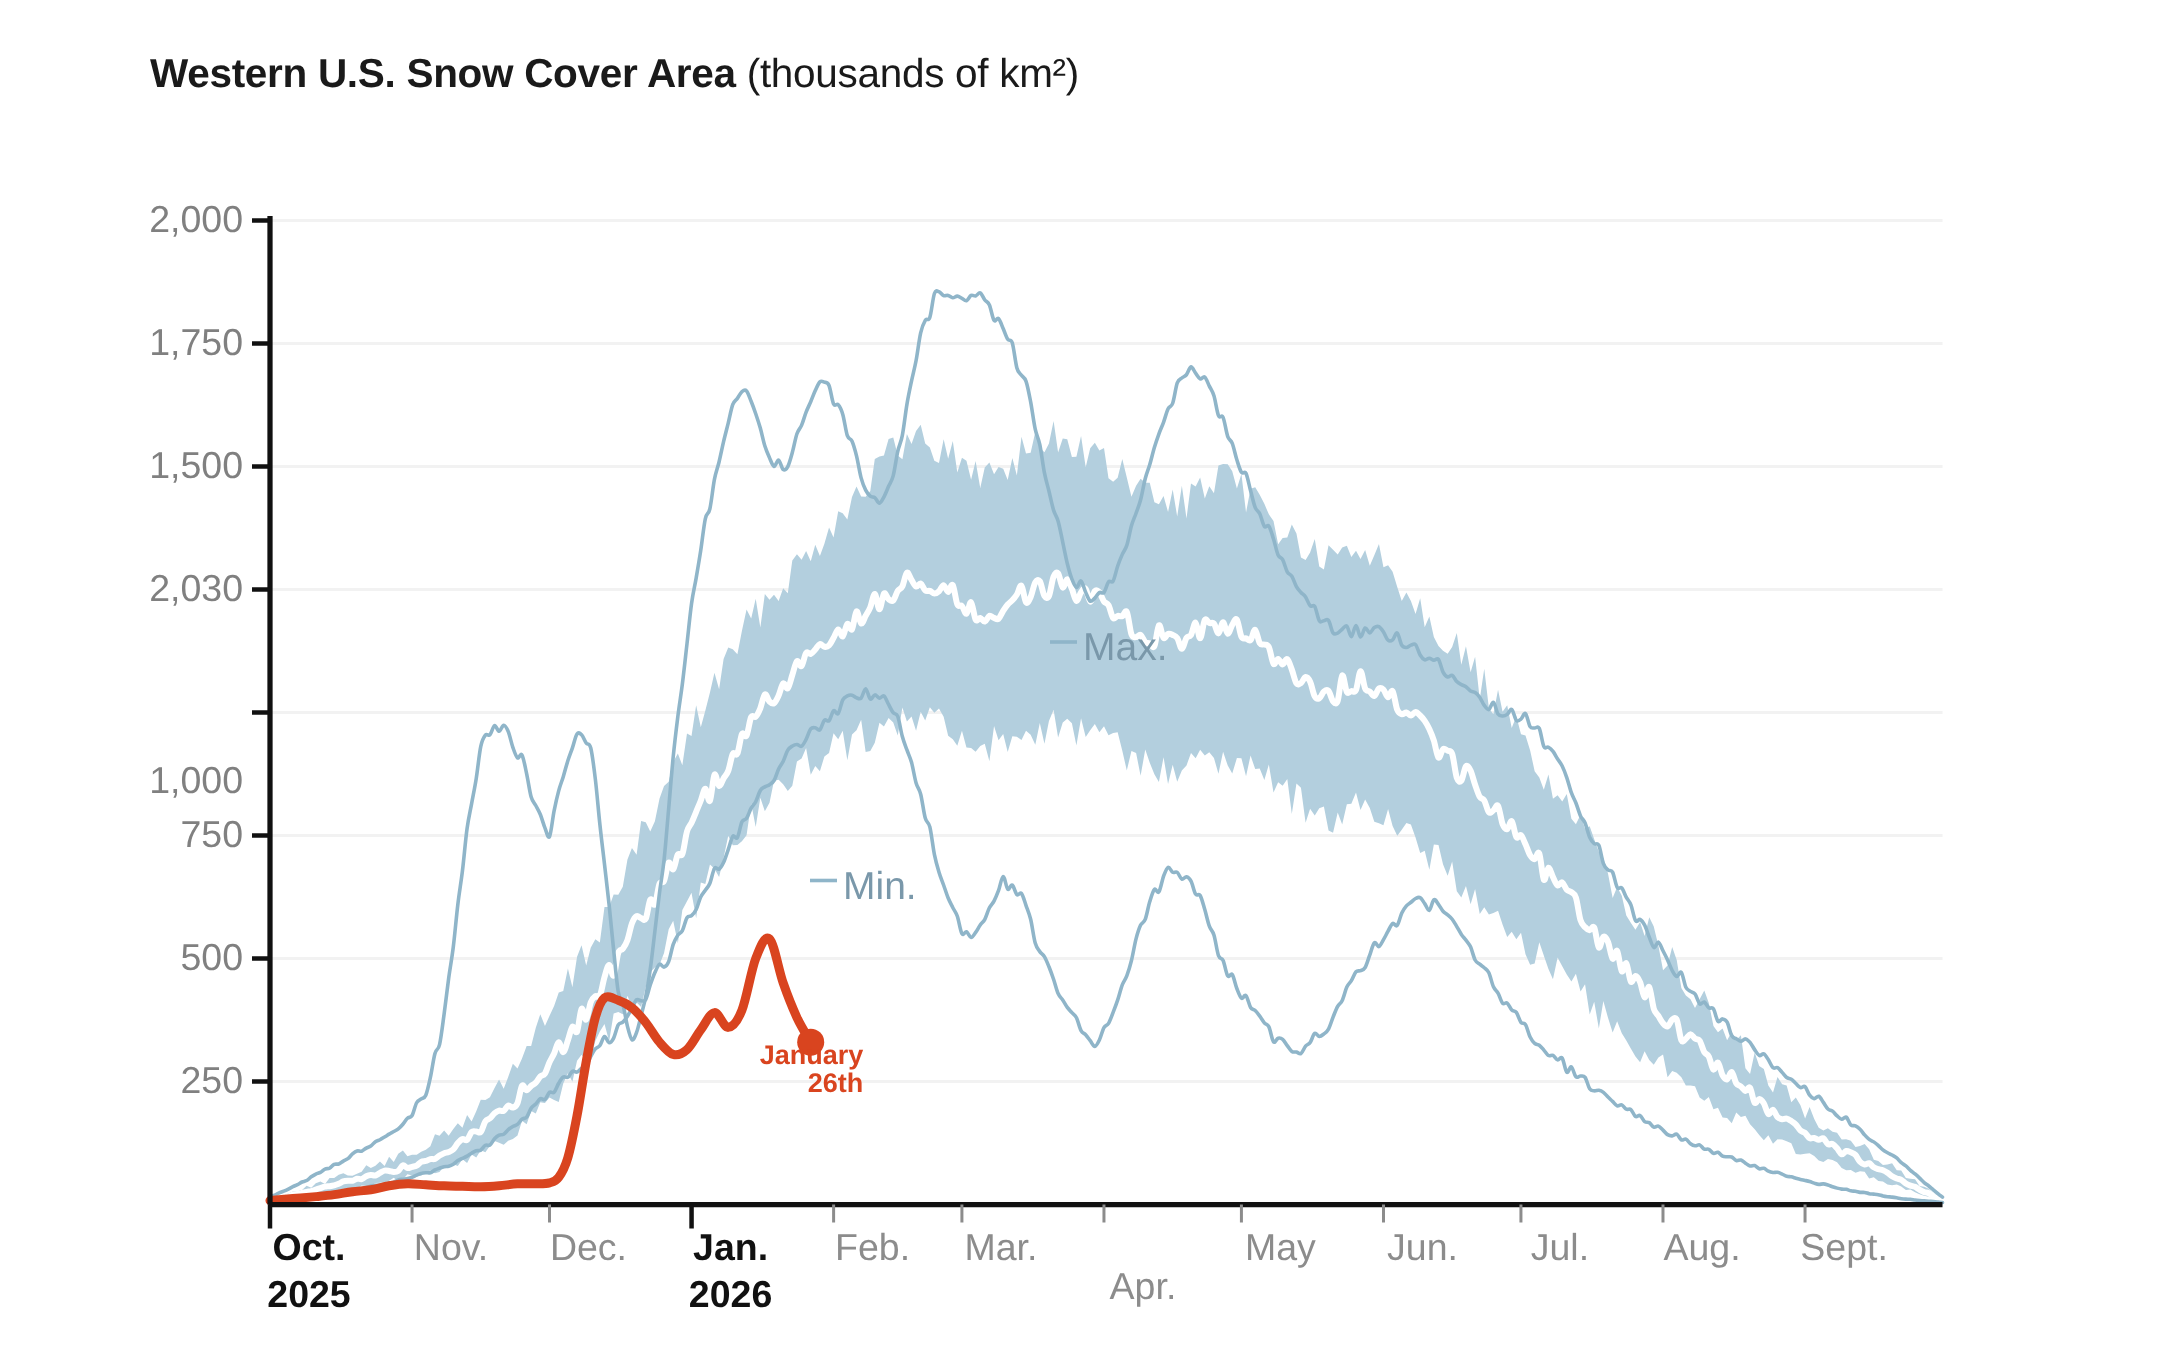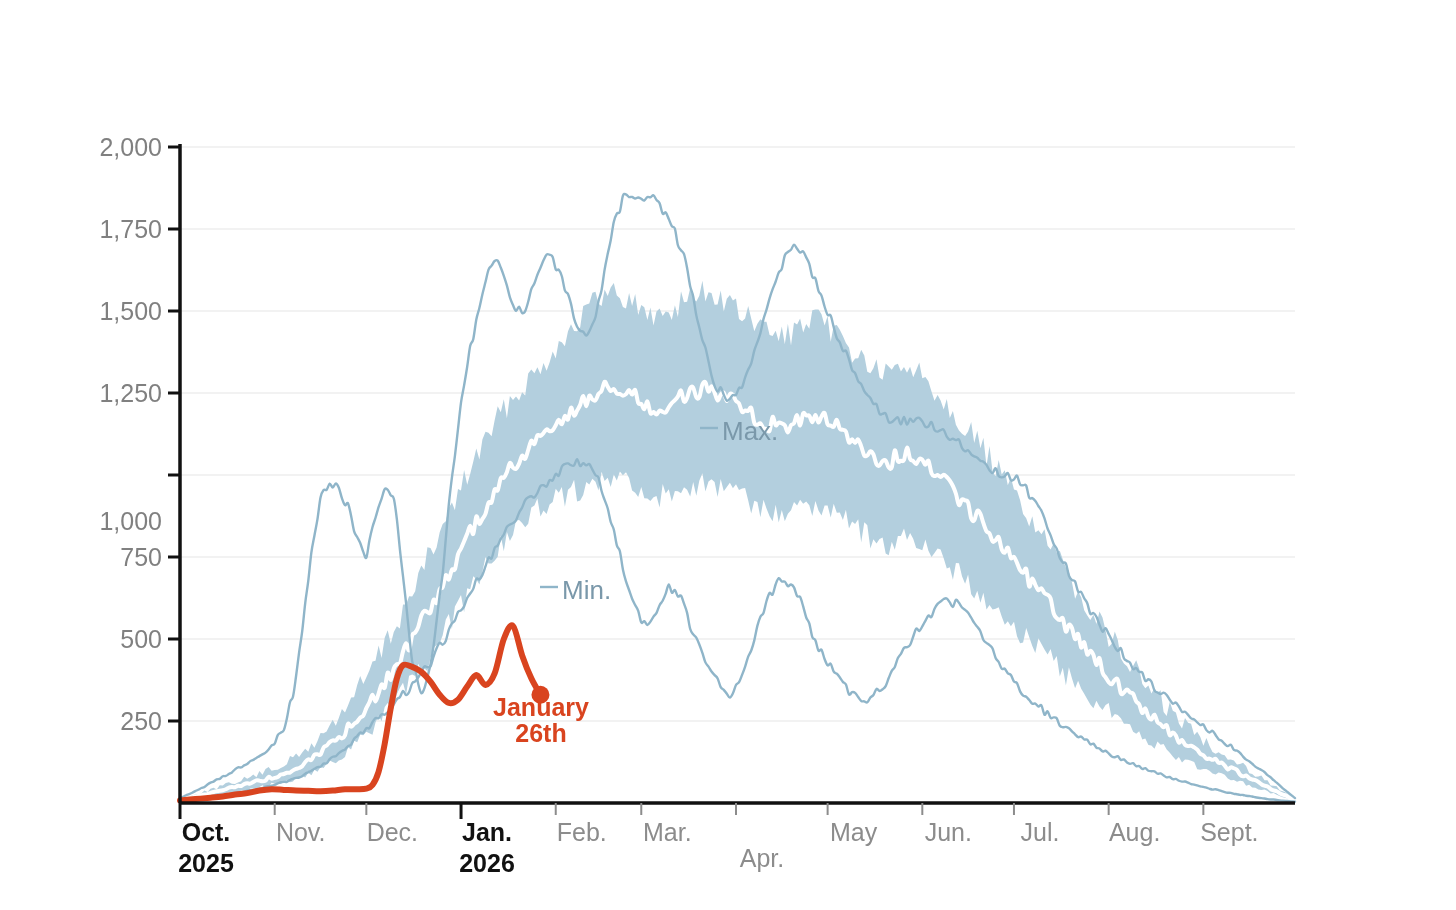--- a/index.html
+++ b/index.html
@@ -40,38 +40,41 @@
     white-space:nowrap;text-align:center;
     transform:translateX(-50%);
   }
   .xlabel.bold{color:#111111;font-weight:bold;}
   .xlabel .yr{display:block;font-weight:bold;color:#111111;margin-top:2px;}
 
   .anno{
     position:absolute;font-size:26px;color:#7a98aa;white-space:nowrap;
   }
   .anno-orange{
-    position:absolute;font-size:25px;color:#d9441f;font-weight:bold;
-    line-height:1.05;text-align:center;white-space:nowrap;
+    position:absolute;font-size:18px;color:#d9441f;font-weight:bold;
+    line-height:1.05;text-align:right;white-space:nowrap;
     transform:translateX(-50%);
   }
 
   
   #legend{position:absolute;left:1045px;top:168px;width:200px;height:260px;}
   .lg-label{
     position:absolute;right:42px;font-size:25px;color:#7a98aa;
     white-space:nowrap;transform:translateY(-50%);text-align:right;
   }
   .lg-label.median{color:#5f7f92;font-weight:bold;}
 </style>
 </head>
 <body>
 
 <div id="root">
 
+  <div class="title">
+    <span class="strong">Western U.S. Snow Cover Area</span><span class="light"> (thousands of km²)</span>
+  </div>
 
   <svg id="plot" viewBox="0 0 1456 910" preserveAspectRatio="none" aria-hidden="true">
     <g id="gridlines">
         <line x1="180" y1="721" x2="1295" y2="721" stroke="#f2f2f2" stroke-width="2"></line>
         <line x1="180" y1="639" x2="1295" y2="639" stroke="#f2f2f2" stroke-width="2"></line>
         <line x1="180" y1="557" x2="1295" y2="557" stroke="#f2f2f2" stroke-width="2"></line>
         <line x1="180" y1="475" x2="1295" y2="475" stroke="#f2f2f2" stroke-width="2"></line>
         <line x1="180" y1="393" x2="1295" y2="393" stroke="#f2f2f2" stroke-width="2"></line>
         <line x1="180" y1="311" x2="1295" y2="311" stroke="#f2f2f2" stroke-width="2"></line>
         <line x1="180" y1="229" x2="1295" y2="229" stroke="#f2f2f2" stroke-width="2"></line>
@@ -117,21 +120,21 @@
     <g id="endpoint">
         <circle cx="540.4657534246576" cy="694.76" r="9" fill="#d9441f"></circle>
       </g>
   </svg>
 
   <div id="ylabels">
       <div class="ylabel" style="left: 40px; width: 122px; top: 721px;">250</div>
       <div class="ylabel" style="left: 40px; width: 122px; top: 639px;">500</div>
       <div class="ylabel" style="left: 40px; width: 122px; top: 557px;">750</div>
       <div class="ylabel" style="left: 40px; width: 122px; top: 475px; margin-top: 46px;">1,000</div>
-      <div class="ylabel" style="left: 40px; width: 122px; top: 393px;">1,250</div>
+      <div class="ylabel" style="left: 40px; width: 122px; top: 393px;">2,030</div>
       <div class="ylabel" style="left: 40px; width: 122px; top: 311px;">1,500</div>
       <div class="ylabel" style="left: 40px; width: 122px; top: 229px;">1,750</div>
       <div class="ylabel" style="left: 40px; width: 122px; top: 147px;">2,000</div>
     </div>
   <div id="xlabels">
       <div class="xlabel bold" style="left: 206px; top: 818px;">Oct.<span class="yr">2025</span></div>
       <div class="xlabel" style="left: 300.699px; top: 818px;">Nov.</div>
       <div class="xlabel" style="left: 392.342px; top: 818px;">Dec.</div>
       <div class="xlabel bold" style="left: 487.041px; top: 818px;">Jan.<span class="yr">2026</span></div>
       <div class="xlabel" style="left: 581.74px; top: 818px;">Feb.</div>

